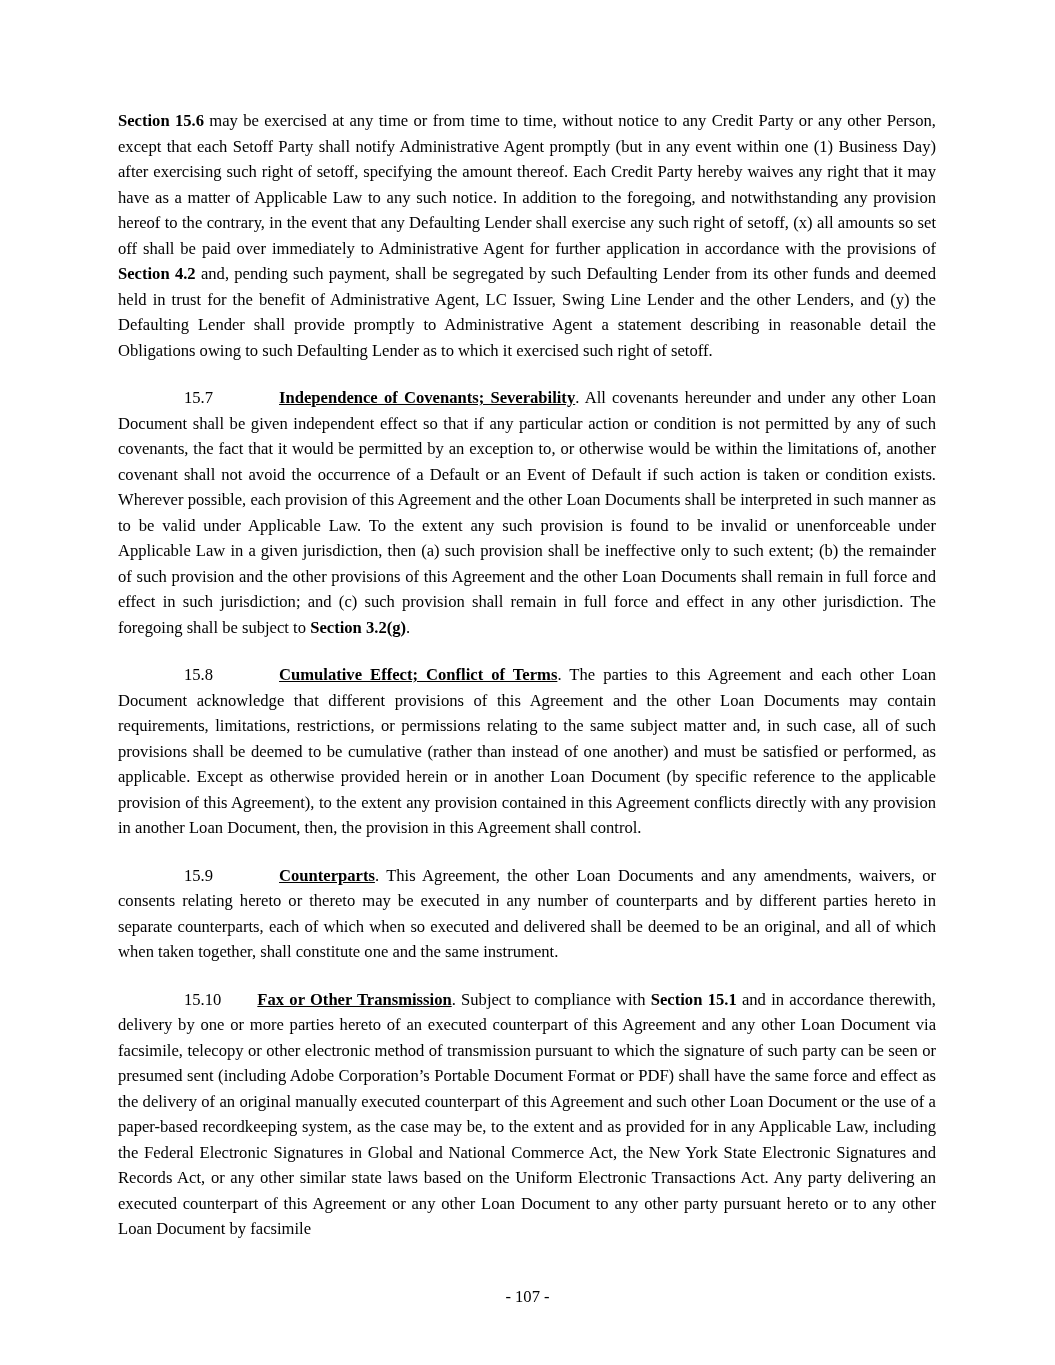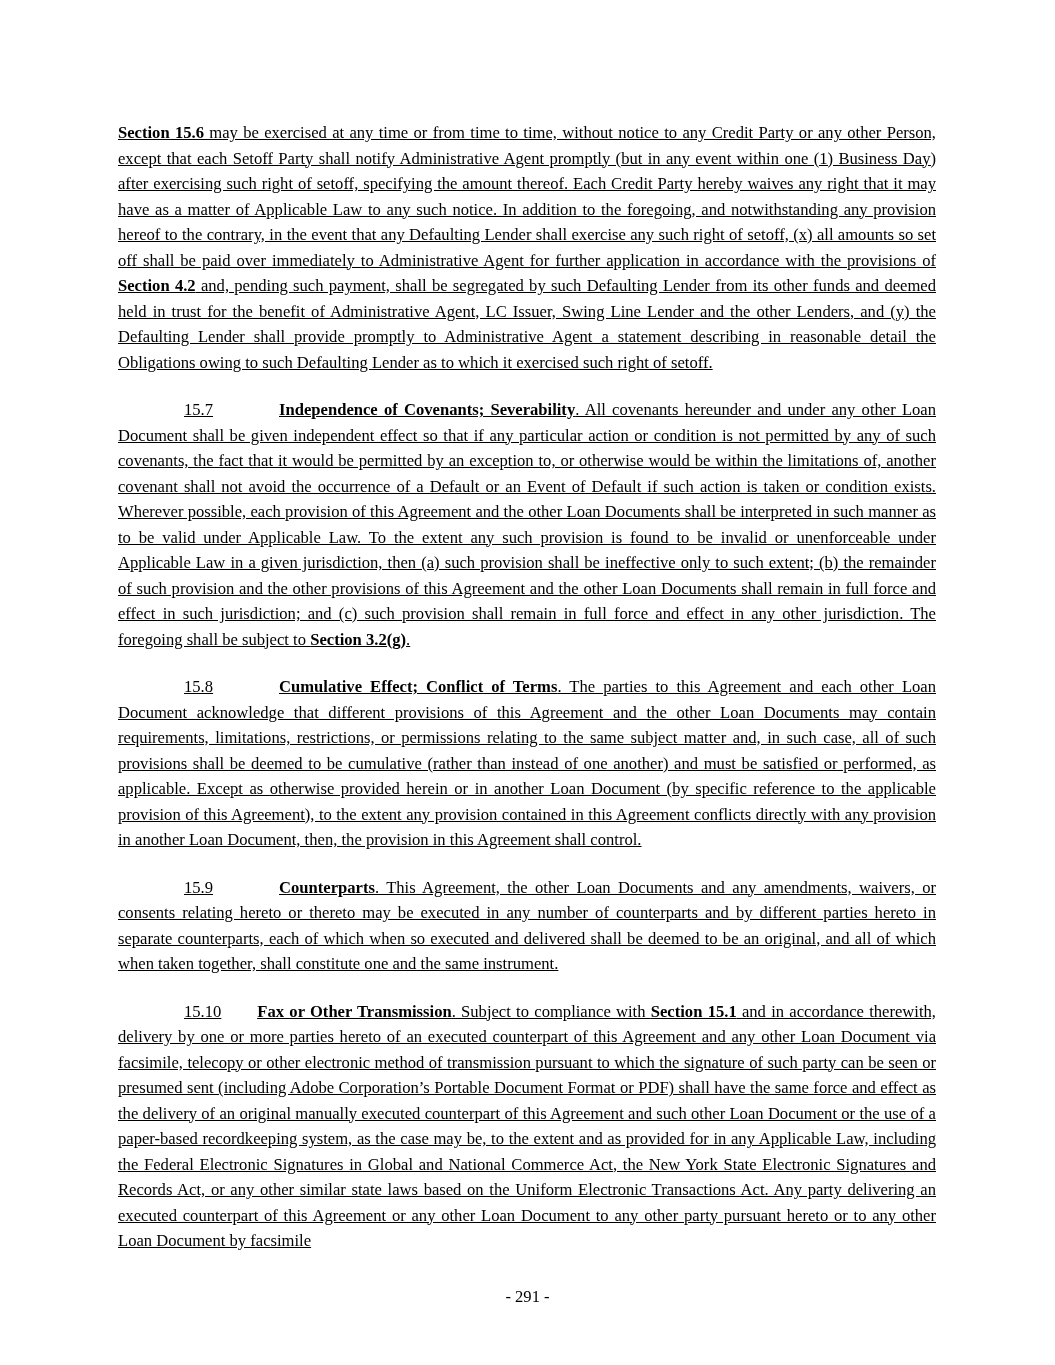--- a/index.html
+++ b/index.html
@@ -12,23 +12,22 @@
     height: 1365px;
     position: relative;
     background: #ffffff;
     font-family: "Liberation Serif", "DejaVu Serif", serif;
     color: #000000;
     box-sizing: border-box;
   }
   .content {
     position: absolute;
     left: 118px;
-    top: 120px;
+    top: 108px;
     width: 818px;
-    text-decoration: underline;
   }
   p.para {
     margin: 0 0 22px 0;
     font-size: 16.6px;
     line-height: 25.5px;
     text-align: justify;
     text-justify: inter-word;
     hyphens: none;
   }
   p.para:last-child {
@@ -77,15 +76,15 @@
       <span class="indent"></span><span>15.9</span><span class="indent"></span><span class="bu">Counterparts</span><span id="p3"><span>. This Agreement, the other Loan Documents and any amendments, waivers, or consents relating hereto or thereto may be executed in any number of counterparts and by different parties hereto in separate counterparts, each of which when so executed and delivered shall be deemed to be an original, and all of which when taken together, shall constitute one and the same instrument.</span></span>
     </p>
 
     <p class="para">
       <span class="indent"></span><span>15.10</span><span class="indent" style="width:36px"></span><span class="bu">Fax or Other Transmission</span><span id="p4"><span>. Subject to compliance with </span><span class="b">Section 15.1</span><span> and in accordance therewith, delivery by one or more parties hereto of an executed counterpart of this Agreement and any other Loan Document via facsimile, telecopy or other electronic method of transmission pursuant to which the signature of such party can be seen or presumed sent (including Adobe Corporation’s Portable Document Format or PDF) shall have the same force and effect as the delivery of an original manually executed counterpart of this Agreement and such other Loan Document or the use of a paper-based recordkeeping system, as the case may be, to the extent and as provided for in any Applicable Law, including the Federal Electronic Signatures in Global and National Commerce Act, the New York State Electronic Signatures and Records Act, or any other similar state laws based on the Uniform Electronic Transactions Act.  Any party delivering an executed counterpart of this Agreement or any other Loan Document to any other party pursuant hereto or to any other Loan Document by facsimile</span></span>
     </p>
 
   </div>
 
   <div class="footer">
-    <span>- 291 -</span>
+    <span>- 107 -</span>
   </div>
 </div>
 
 </body></html>

